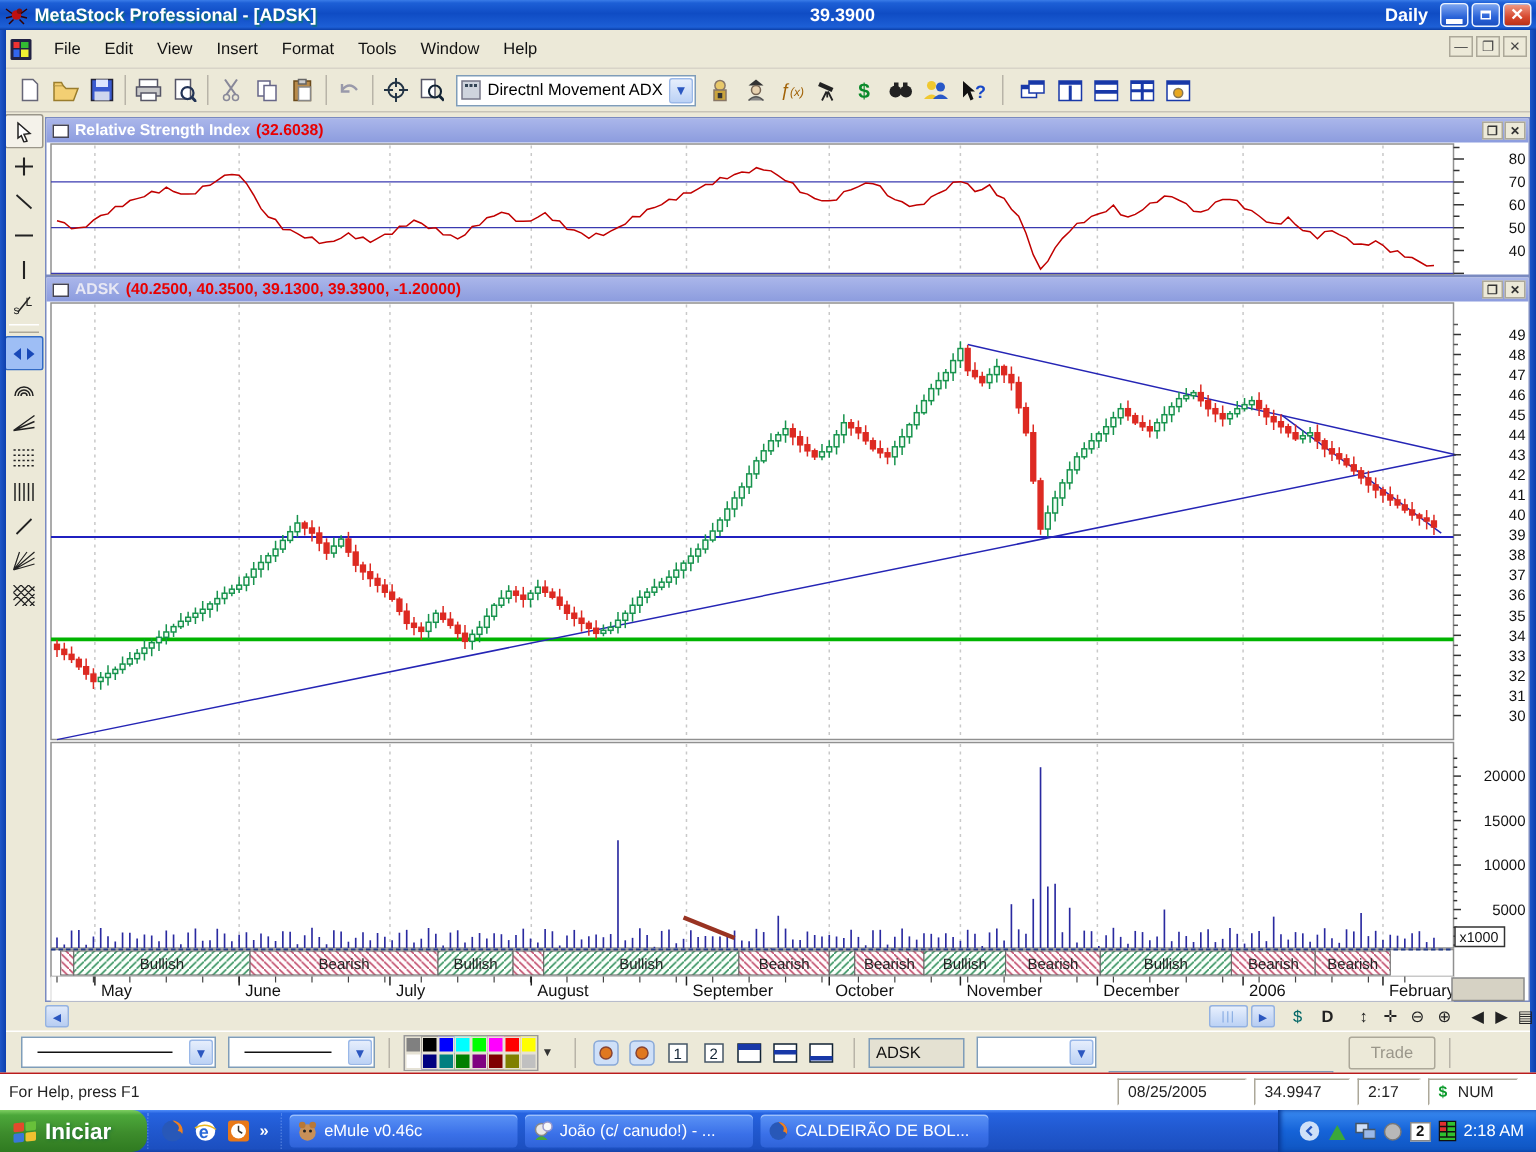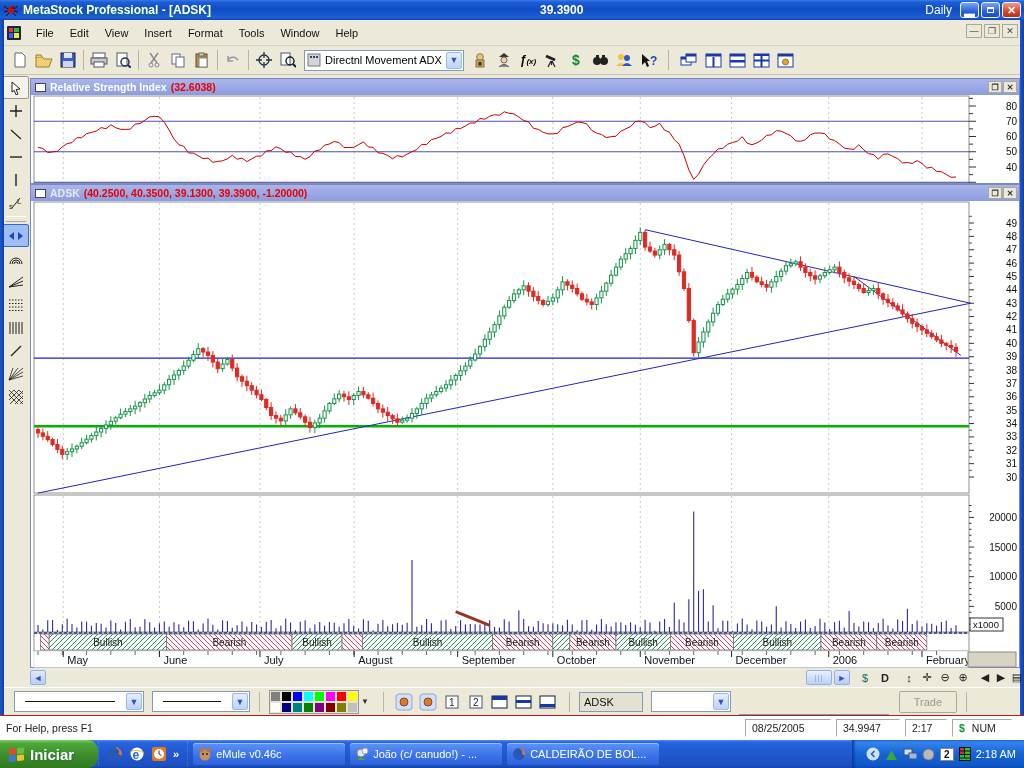--- a/index.html
+++ b/index.html
@@ -102,21 +102,21 @@
     <svg class="icon-sm" width="16" height="14" viewBox="0 0 16 14" style="margin-left:3px">
       <circle cx="8" cy="7" r="3.2" fill="#c01010"></circle>
         <circle cx="10" cy="4.5" r="1.8" fill="#801010"></circle>
       <g stroke="#300" stroke-width="1">
           <path d="M5,6 1,3 M5,8 1,9 M6,10 3,13 M11,6 15,3 M11,8 15,9 M10,10 13,13"></path>
         </g>
     </svg>
     <span class="ttl">MetaStock Professional - [ADSK]</span>
     <span class="center-val">39.3900</span>
     <div class="right">
-      <span style="font-weight:normal;margin-right:6px;">Daily</span>
+      <span style="font-weight:bold;margin-right:6px;">Daily</span>
       <div class="cap-btn">
           <span style="margin-top:6px">▬</span>
         </div>
       <div class="cap-btn">
           <span class="restore-glyph"></span>
         </div>
       <div class="cap-btn close">✕</div>
     </div>
   </div>
 
@@ -235,21 +235,21 @@
         </svg>
       </div>
     <div class="tbi">
         <svg width="16" height="16">
           <path d="M3,5 L8,1 L13,5 z" fill="#333"></path>
           <circle cx="8" cy="8" r="3" fill="#e8d2b0" stroke="#765"></circle>
           <path d="M3,15 q5,-5 10,0" fill="#888" stroke="#555"></path>
         </svg>
       </div>
     <div class="tbi">
-        <span style="font-size:12px;font-style:italic;font-weight:bold;color:#000000">ƒ<span style="font-size:8px">(x)</span></span>
+        <span style="font-size:12px;font-style:italic;font-weight:normal;color:#a16207">ƒ<span style="font-size:8px">(x)</span></span>
       </div>
     <div class="tbi">
         <svg width="16" height="16">
           <path d="M2,4 L11,8" stroke="#222" stroke-width="3"></path>
           <path d="M7,9 L4,15 M8,9 L11,15 M7.5,9 v4" stroke="#222" stroke-width="1.2"></path>
         </svg>
       </div>
     <div class="tbi">
         <span style="color:#0a8a2a;font-weight:bold;font-size:14px">$</span>
       </div>

